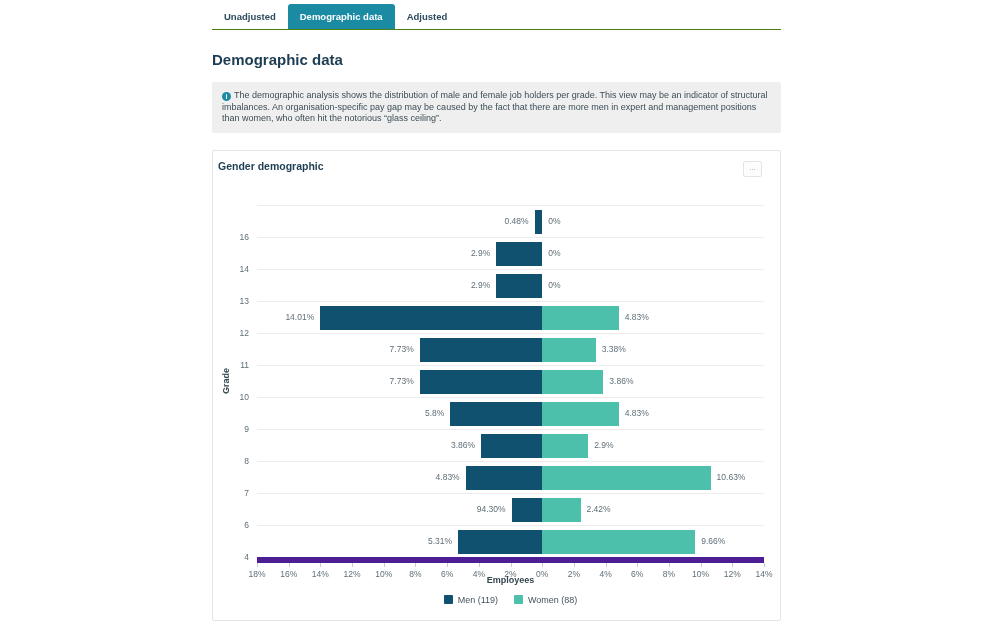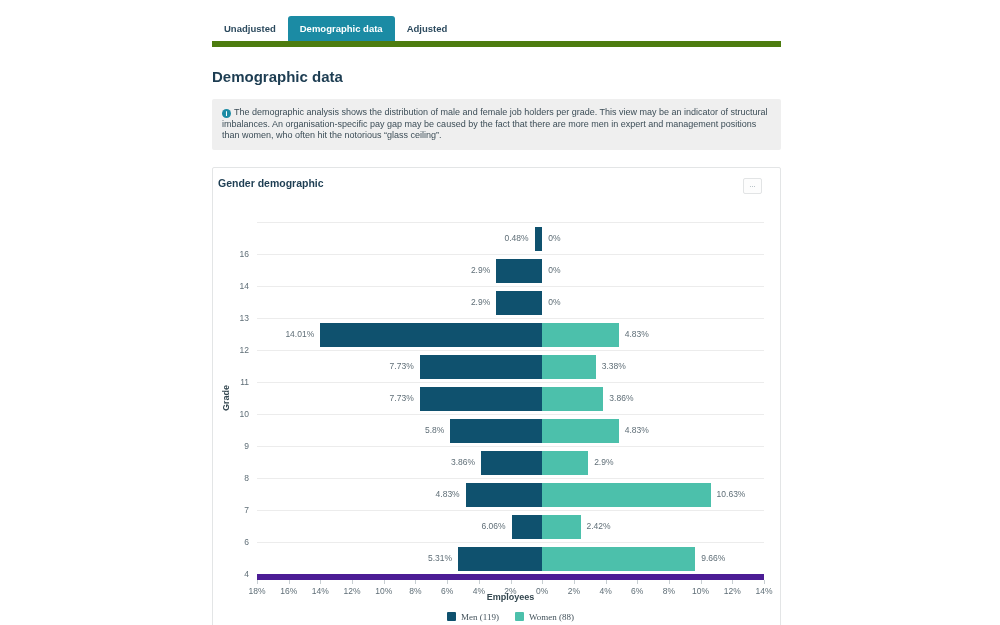--- a/index.html
+++ b/index.html
@@ -1,20 +1,20 @@
 <!DOCTYPE html>
 <html><head>
 <meta charset="utf-8">
 <style>
   * { margin:0; padding:0; box-sizing:border-box; }
   html,body { width:1000px; height:625px; background:#ffffff; font-family:"Liberation Sans", sans-serif; color:#1d3d52; overflow:hidden; }
   .container { width:569px; margin-left:212px; }
 
   
-  .tabbar { display:flex; align-items:flex-start; border-bottom:6px solid #4d7c0f; padding-top:16px; margin-top:0; }
+  .tabbar { display:flex; align-items:flex-start; border-bottom:1px solid #4d7c0f; padding-top:4px; margin-top:0; }
   .tab { height:25px; line-height:25px; padding:0 12px; font-size:9.5px; font-weight:bold; color:#2c4a5e; cursor:pointer; border-radius:3px 3px 0 0; white-space:nowrap; }
   .tab.active { background:#1b8ba4; color:#ffffff; }
 
   
   .page-title { font-size:15px; font-weight:bold; color:#1d3d52; margin-top:21px; }
 
   
   .infobox { margin-top:14px; background:#efefef; border-radius:2px; padding:8px 10px; font-size:9px; line-height:11.5px; color:#3c4d57; }
   .info-icon { display:inline-block; width:9px; height:9px; background:#1b8ba4; border-radius:50%; color:#fff; font-size:7px; line-height:9px; text-align:center; font-weight:bold; font-style:normal; margin-right:3px; vertical-align:-1px; }
 
@@ -31,21 +31,21 @@
   .vlabel { position:absolute; top:0; line-height:31px; font-size:8.5px; color:#5f6e77; white-space:nowrap; }
   .ylab-wrap { position:absolute; top:54px; left:6px; height:352px; width:14px; display:flex; align-items:center; justify-content:center; }
   .ylab { transform:rotate(-90deg); font-size:9px; font-weight:bold; color:#33464f; white-space:nowrap; }
 
   .axis { position:absolute; top:406px; left:44px; width:507px; border-top:6px solid #4c1d95; }
   .tick { position:absolute; top:0; width:1px; height:4px; background:#c7ced2; }
   .tick-label { position:absolute; top:6px; transform:translateX(-50%); font-size:8.5px; color:#5f6e77; white-space:nowrap; }
   .xlab { position:absolute; top:424px; left:44px; width:507px; text-align:center; font-size:9px; font-weight:bold; color:#33464f; }
 
   .legend { position:absolute; top:444px; left:44px; width:507px; display:flex; justify-content:center; gap:16px; }
-  .legend-item { display:flex; align-items:center; gap:5px; cursor:pointer;font-family:Liberation Serif, serif; }
+  .legend-item { display:flex; align-items:center; gap:5px; cursor:pointer; }
   .legend-swatch { width:9px; height:9px; border-radius:1px; }
   .legend-label { font-size:9px; color:#44535c; }
 </style>
 </head>
 <body>
 
 <div class="container">
 
   <div class="tabbar">
     <div class="tab">Unadjusted</div>
@@ -125,21 +125,21 @@
           <span class="grade-label">7</span>
           <div class="bar" style="right: 43.75%; width: 15.0938%; background: rgb(15, 81, 110);"></div>
           <div class="bar" style="left: 56.25%; width: 33.2188%; background: rgb(76, 192, 171);"></div>
           <span class="vlabel" style="right: calc(58.8438% + 6px);">4.83%</span>
           <span class="vlabel" style="left: calc(89.4688% + 6px);">10.63%</span>
         </div>
         <div class="crow">
           <span class="grade-label">6</span>
           <div class="bar" style="right: 43.75%; width: 6.03125%; background: rgb(15, 81, 110);"></div>
           <div class="bar" style="left: 56.25%; width: 7.5625%; background: rgb(76, 192, 171);"></div>
-          <span class="vlabel" style="right: calc(49.7812% + 6px);">6.06%</span>
+          <span class="vlabel" style="right: calc(49.7812% + 6px);">94.30%</span>
           <span class="vlabel" style="left: calc(63.8125% + 6px);">2.42%</span>
         </div>
         <div class="crow">
           <span class="grade-label">4</span>
           <div class="bar" style="right: 43.75%; width: 16.5938%; background: rgb(15, 81, 110);"></div>
           <div class="bar" style="left: 56.25%; width: 30.1875%; background: rgb(76, 192, 171);"></div>
           <span class="vlabel" style="right: calc(60.3438% + 6px);">5.31%</span>
           <span class="vlabel" style="left: calc(86.4375% + 6px);">9.66%</span>
         </div>
       </div>

